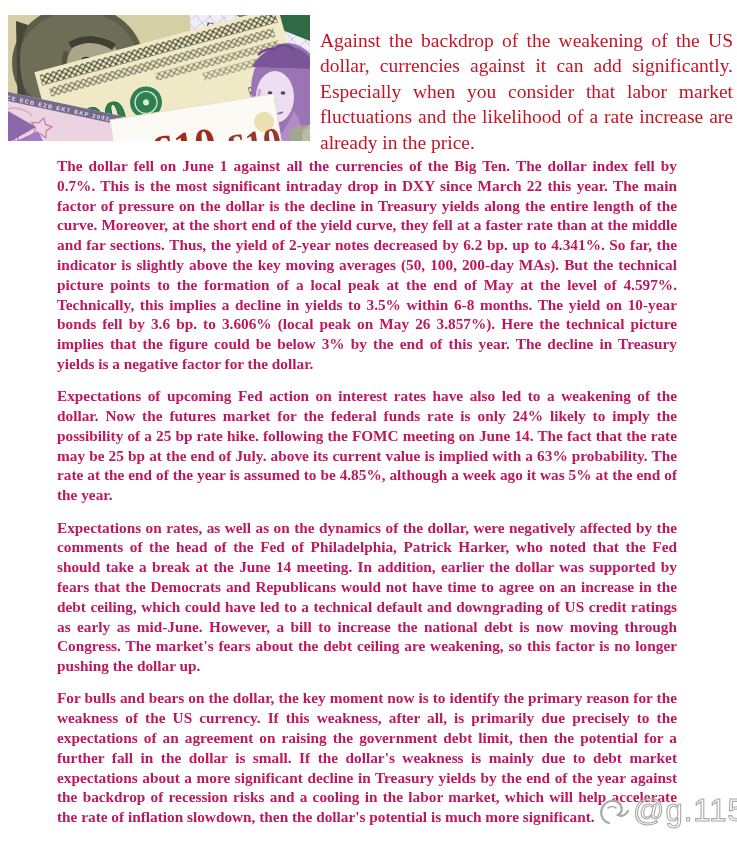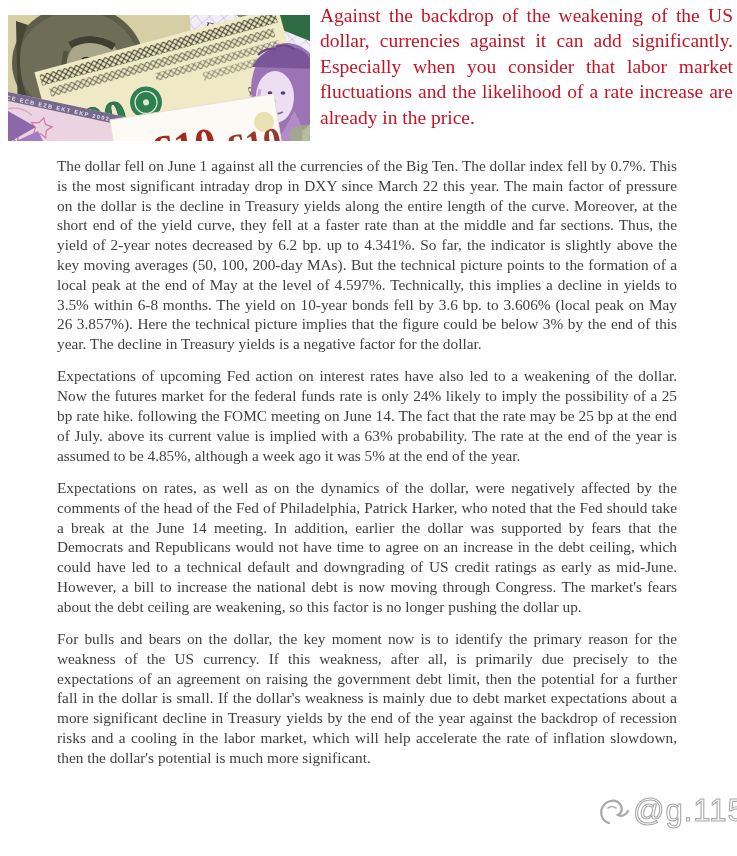--- a/index.html
+++ b/index.html
@@ -12,33 +12,34 @@
   }
   .photo {
     position: absolute;
     left: 8px; top: 15px;
     width: 302px; height: 126px;
     overflow: hidden;
   }
   .photo svg { display: block; }
   .lead {
     position: absolute;
-    left: 320px; top: 3px;
+    left: 320px; top: 28px;
     width: 413px;
     margin: 0;
     font-size: 19.5px;
     line-height: 25.4px;
     text-align: justify;
     color: #c41425;
   }
   .article {
     position: absolute;
     left: 57px; top: 156px;
     width: 620px;
-    color: #404040;
+    color: #be185d;
+    font-weight: bold;
   }
   .article p {
     margin: 0 0 12.5px 0;
     font-size: 15.3px;
     line-height: 19.8px;
     text-align: justify;
   }
   .watermark {
     position: absolute;
     left: 596px; top: 793px;

